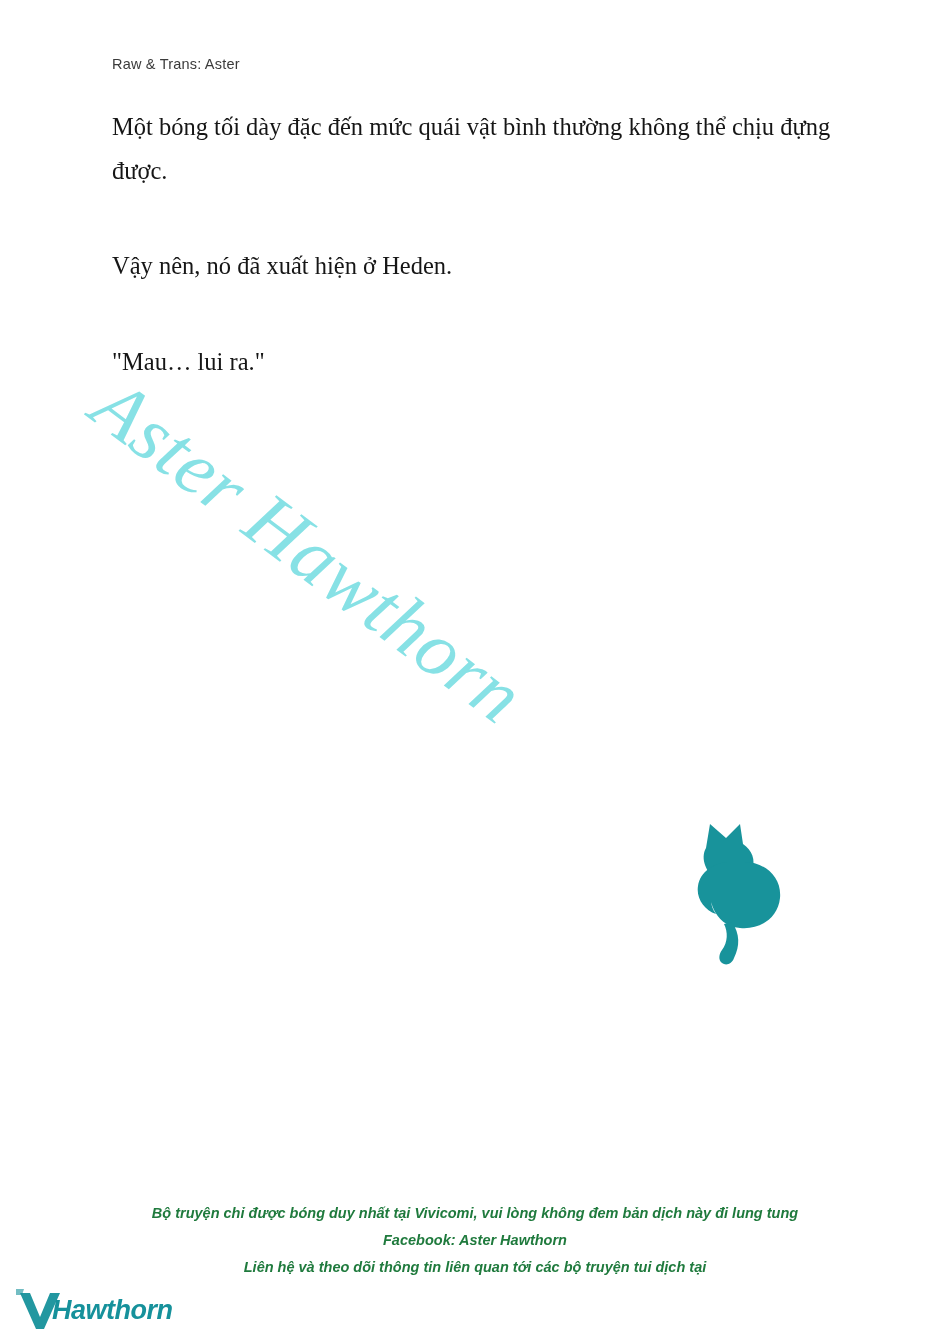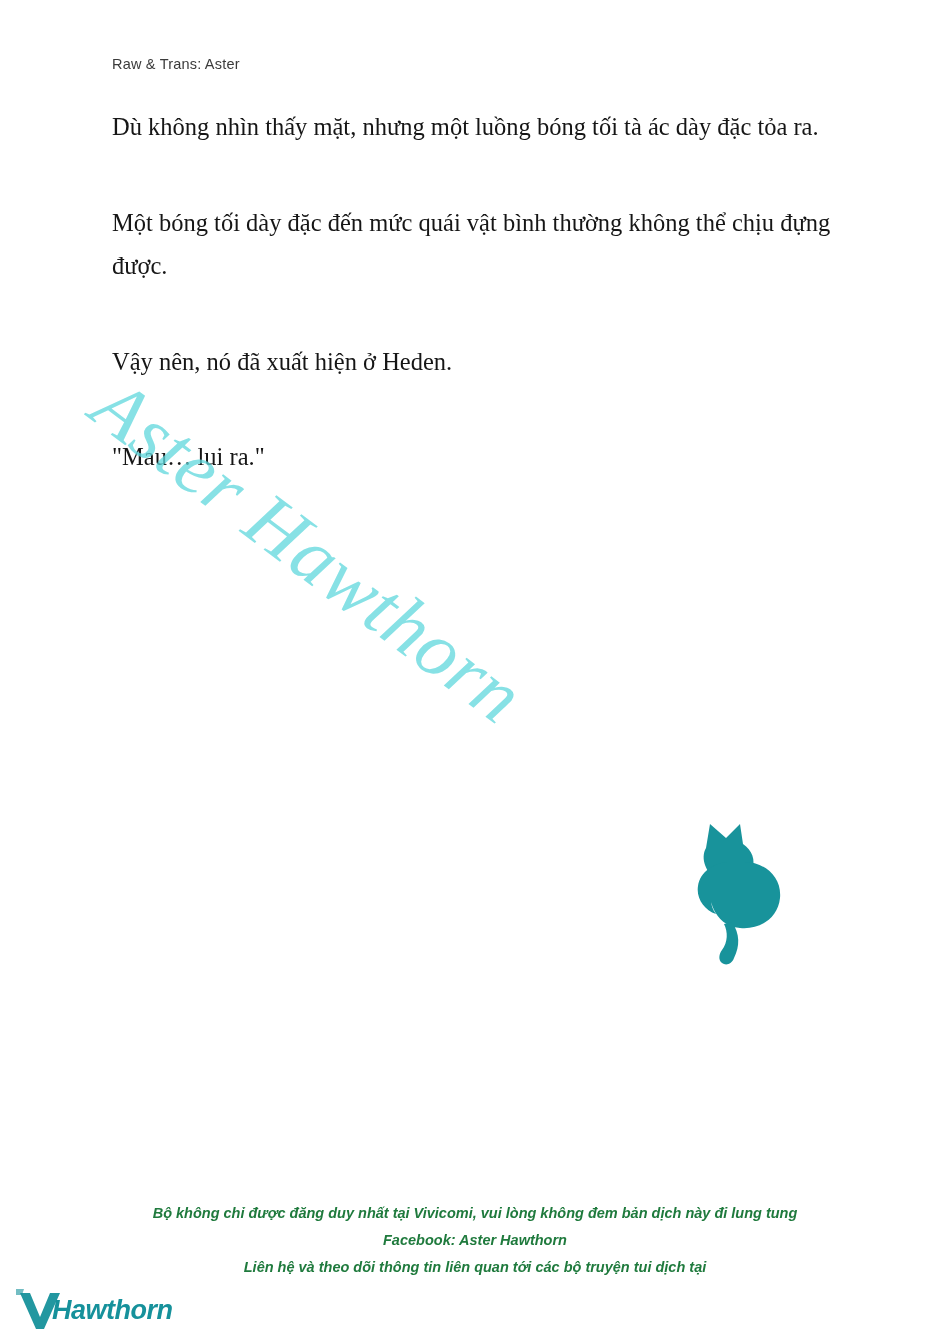--- a/index.html
+++ b/index.html
@@ -114,21 +114,20 @@
   }
 </style>
 </head>
 <body>
 
 <div class="page">
 
   <div class="credit-line">Raw &amp; Trans: Aster</div>
 
   <div class="body-text">
-    <p class="para">Dù không nhìn thấy mặt, nhưng một luồng bóng tối tà ác dày đặc tỏa ra.</p>
     <p class="para">Một bóng tối dày đặc đến mức quái vật bình thường không thể chịu đựng được.</p>
     <p class="para">Vậy nên, nó đã xuất hiện ở Heden.</p>
     <p class="para">"Mau… lui ra."</p>
   </div>
 
   <div class="watermark">Aster Hawthorn</div>
 
   <div class="cat-mark">
     <svg viewBox="0 0 140 150" width="140" height="150" aria-hidden="true">
       <g fill="#18939b">
@@ -150,21 +149,21 @@
         <path d="M84 104
                  C92 116 92 128 86 140
                  C84 146 78 148 74 145
                  C70 142 71 136 74 132
                  C80 124 80 114 76 106 Z"></path>
       </g>
     </svg>
   </div>
 
   <div class="footer-note">
-    <div>Bộ không chỉ được đăng duy nhất tại Vivicomi, vui lòng không đem bản dịch này đi lung tung</div>
+    <div>Bộ truyện chỉ được bóng duy nhất tại Vivicomi, vui lòng không đem bản dịch này đi lung tung</div>
     <div>Facebook: Aster Hawthorn</div>
     <div>Liên hệ và theo dõi thông tin liên quan tới các bộ truyện tui dịch tại</div>
   </div>
 
   <div class="site-logo">
     <svg viewBox="0 0 150 48" width="150" height="48" aria-hidden="true">
       <g fill="#16919b">
         <path d="M6 6 L16 6 L26 30 L36 6 L46 6 L30 42 L22 42 Z" opacity="0.95"></path>
         <path d="M2 2 L10 2 L8 8 L2 8 Z" opacity="0.6"></path>
       </g>

